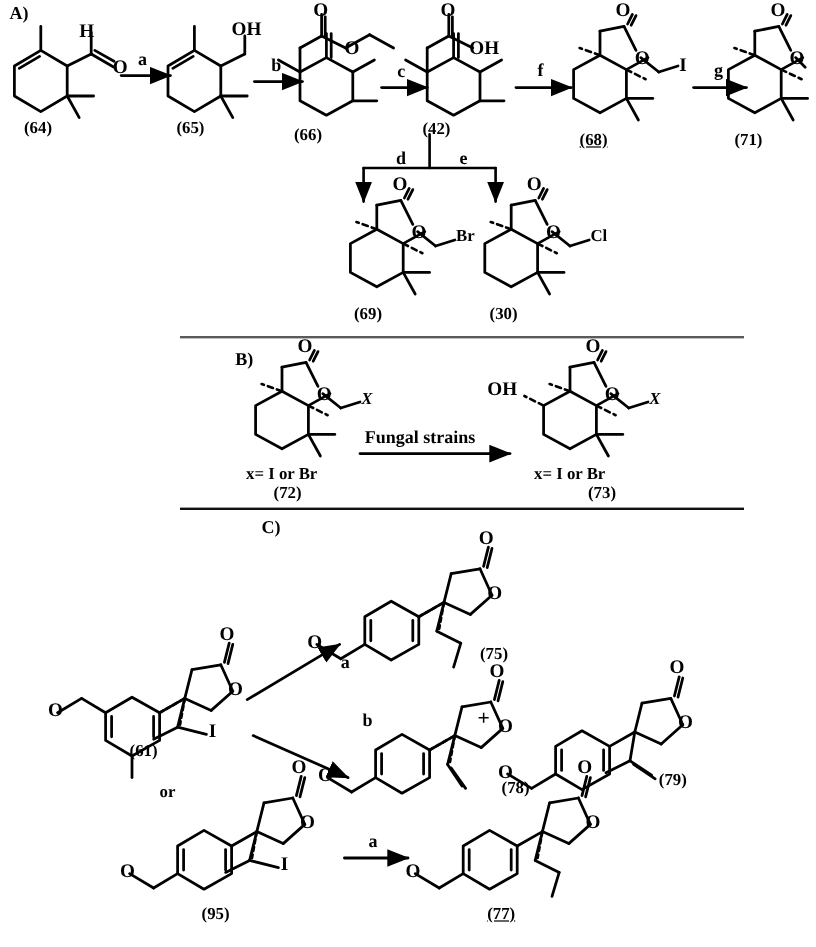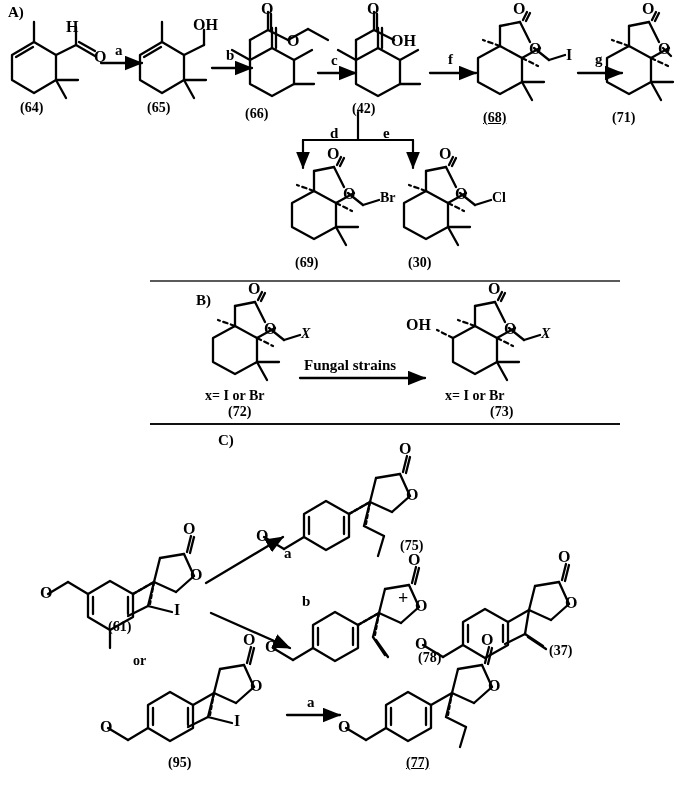--- a/index.html
+++ b/index.html
@@ -469,21 +469,21 @@
   <div class="lbl atom" style="left:250px;top:677px;">O</div>
   <div class="lbl atom" style="left:234px;top:712px;">I</div>
 
   <div class="lbl atom" style="left:338px;top:718px;">O</div>
   <div class="lbl atom" style="left:481px;top:631px;">O</div>
   <div class="lbl atom" style="left:488px;top:677px;">O</div>
 
   <div class="lbl cmpd" style="left:108px;top:619px;">(61)</div>
   <div class="lbl cmpd" style="left:400px;top:538px;">(75)</div>
   <div class="lbl cmpd" style="left:418px;top:650px;">(78)</div>
-  <div class="lbl cmpd" style="left:549px;top:643px;">(37)</div>
+  <div class="lbl cmpd" style="left:549px;top:643px;">(79)</div>
   <div class="lbl cmpd" style="left:168px;top:755px;">(95)</div>
   <div class="lbl cmpd" style="left:406px;top:755px;text-decoration:underline;">(77)</div>
 
   <div class="lbl rxn" style="left:284px;top:545px;">a</div>
   <div class="lbl rxn" style="left:302px;top:593px;">b</div>
   <div class="lbl rxn" style="left:307px;top:694px;">a</div>
 
   <div class="lbl plus" style="left:398px;top:588px;">+</div>
   <div class="lbl orword" style="left:133px;top:653px;">or</div>
 

